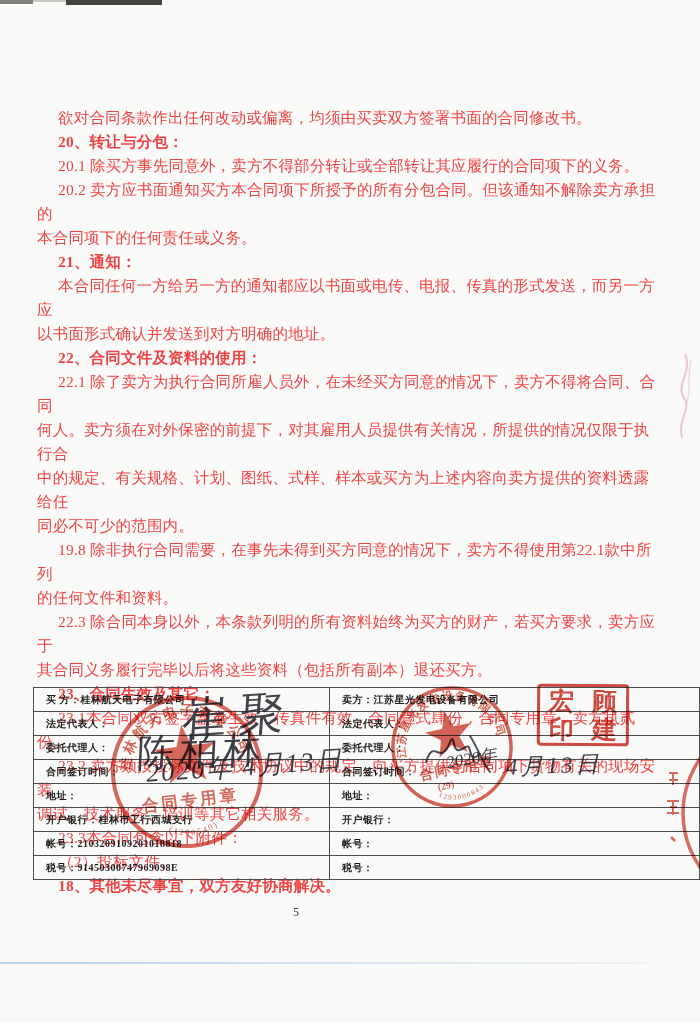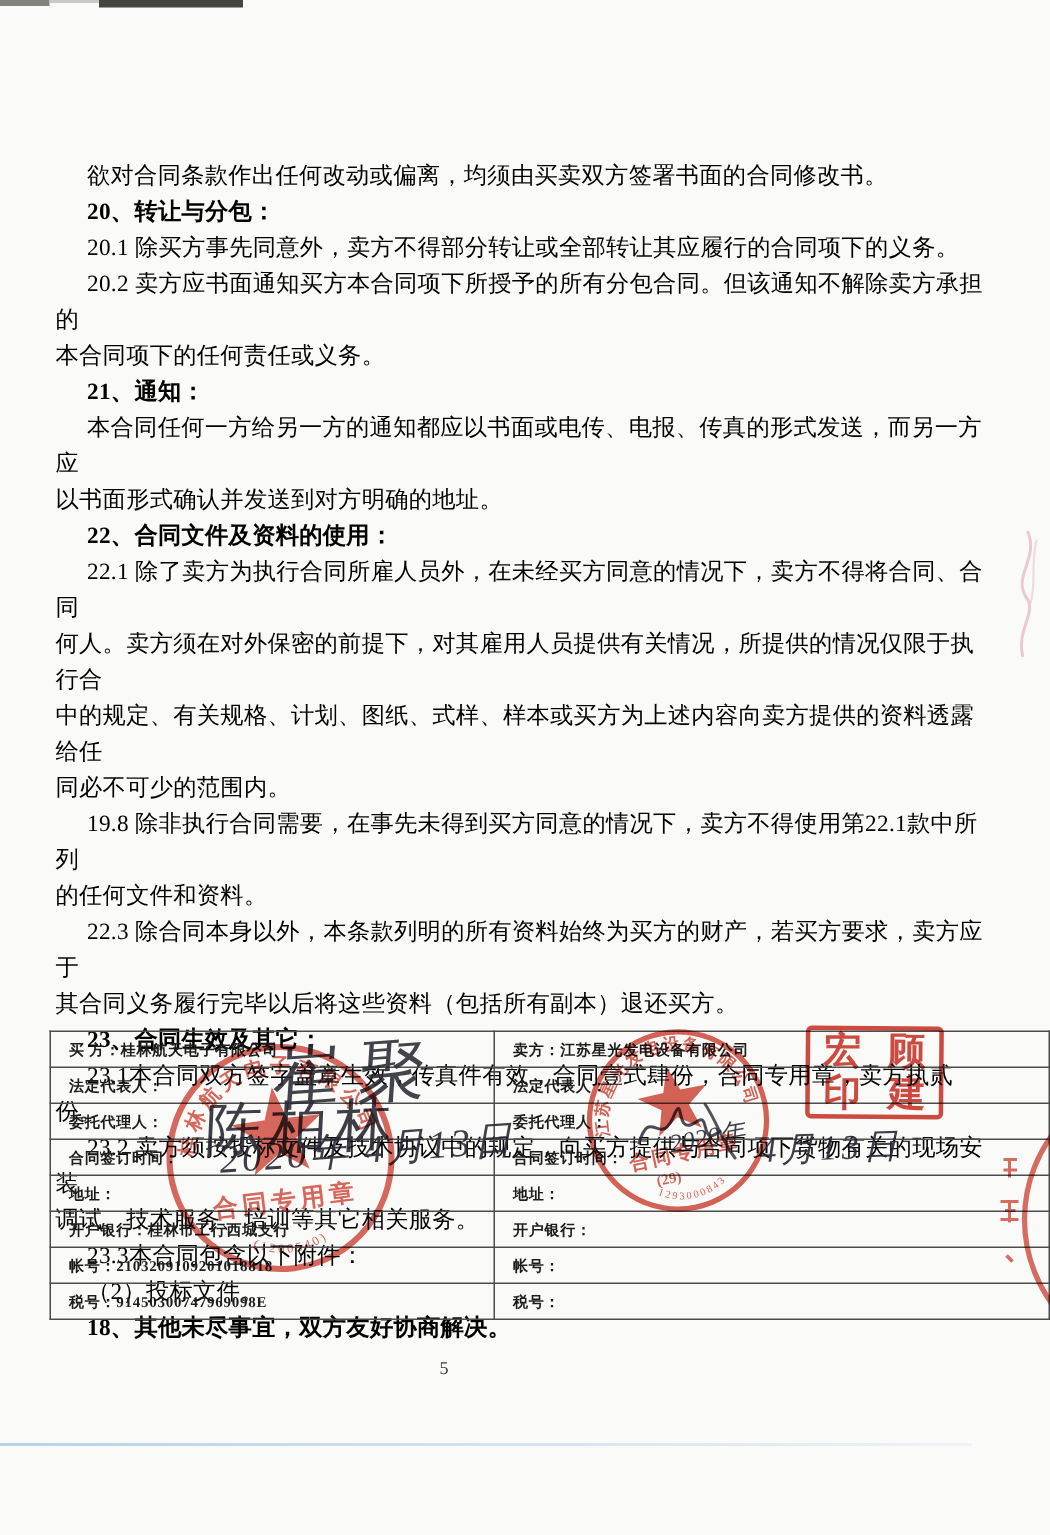--- a/index.html
+++ b/index.html
@@ -13,21 +13,21 @@
 
   
   .strip1{position:absolute;left:0;top:0;width:33px;height:4px;background:#83837d;}
   .strip2{position:absolute;left:66px;top:0;width:96px;height:5px;background:#45453f;}
   .strip3{position:absolute;left:33px;top:0;width:33px;height:2px;background:#c9c9c2;}
   .bottom-blue-line{position:absolute;left:0;top:962px;width:648px;height:2px;
     background:linear-gradient(to right, rgba(130,175,220,.55), rgba(130,175,220,.10));}
 
   
   .body-text{position:absolute;left:37px;top:106px;width:624px;}
-  .body-text p{margin:0;font-size:15.5px;line-height:24px;color:#000000;letter-spacing:.2px;}
+  .body-text p{margin:0;font-size:15.5px;line-height:24px;color:#ef4444;letter-spacing:.2px;}
   .body-text p.indent{text-indent:21px;}
   .body-text p.bold{font-weight:bold;}
 
   
   .sign-table{position:absolute;left:33px;top:687px;width:636px;border-collapse:collapse;table-layout:fixed;}
   .sign-table td{border:1px solid #4d4d4d;height:23px;padding:0 2px 0 12px;
     font-size:10px;font-weight:bold;color:#1d1d1d;letter-spacing:.5px;white-space:nowrap;overflow:hidden;}
   .sign-table td.c-left{width:281px;}
   .sign-table td.c-right{width:355px;}
 

